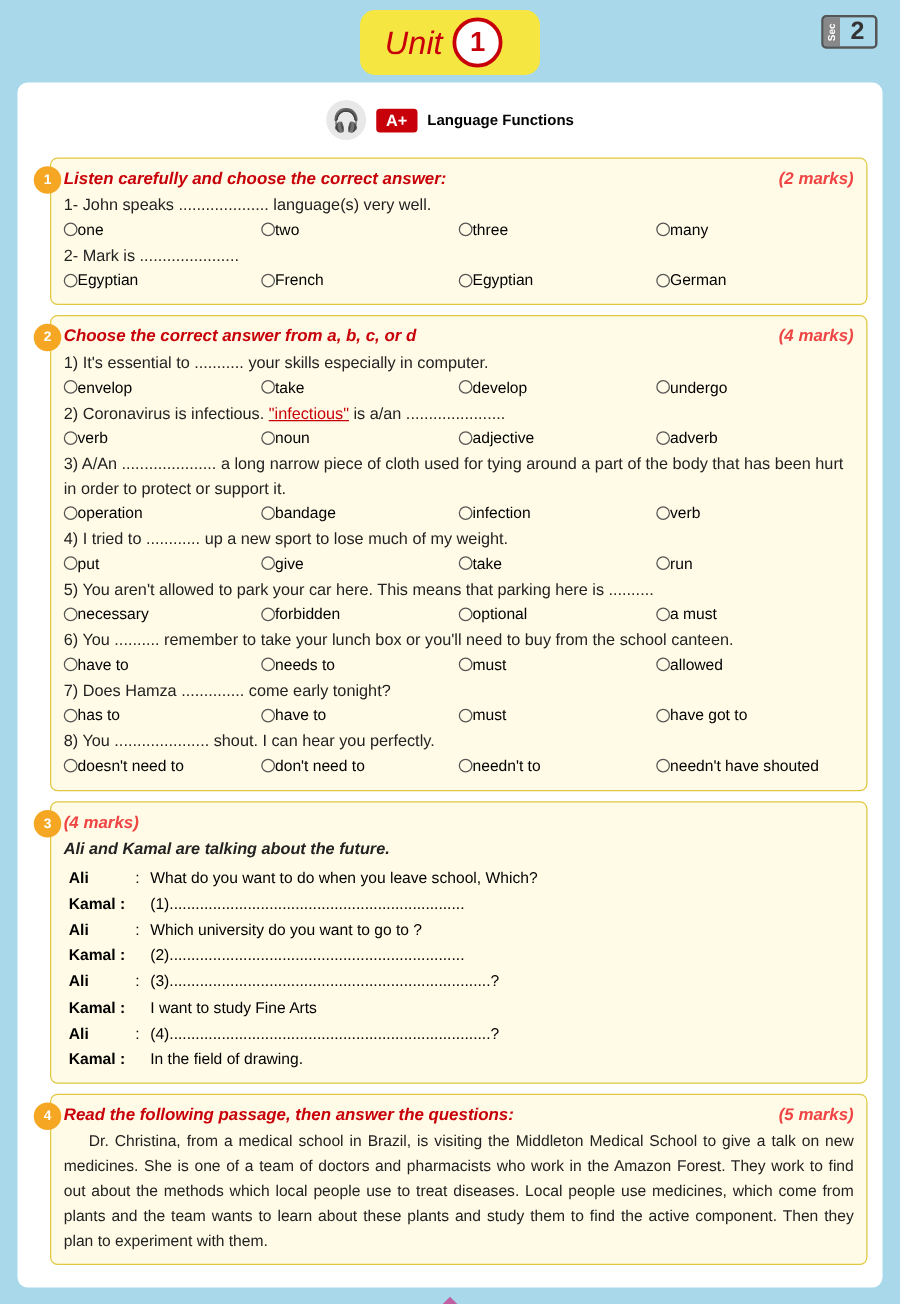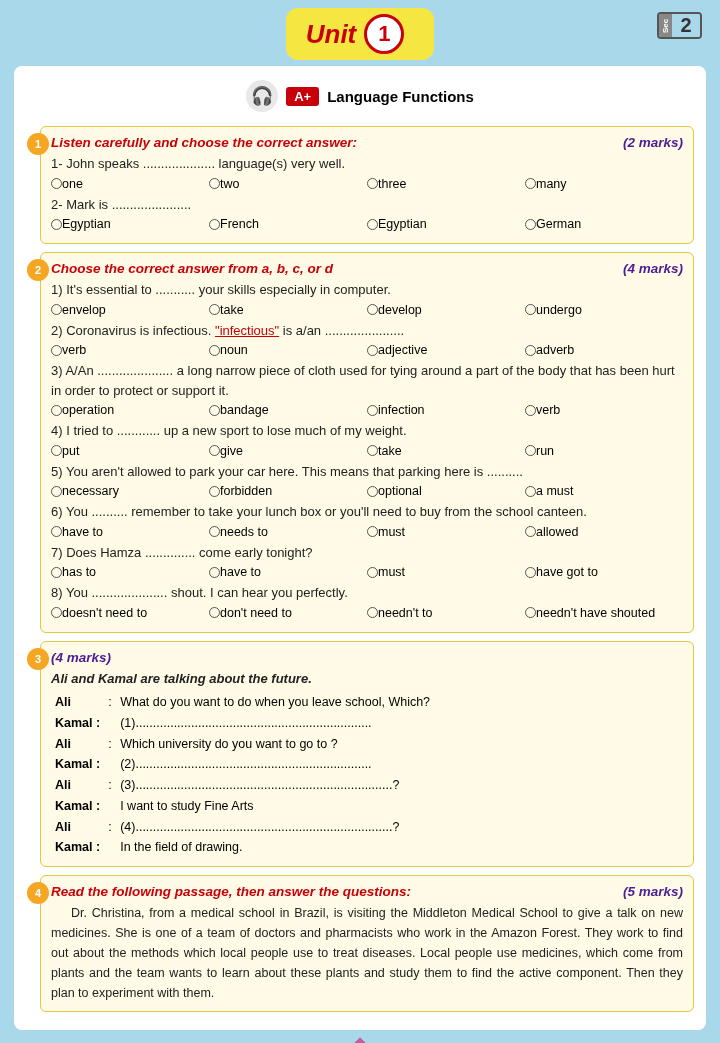--- a/index.html
+++ b/index.html
@@ -29,21 +29,21 @@
     .unit-badge {
       background: #f5e642;
       border-radius: 12px;
       padding: 6px 30px 6px 20px;
       display: flex;
       align-items: center;
       gap: 8px;
     }
     .unit-text {
       font-size: 26px;
-      font-weight: 700;
+      font-weight: 400;
       font-style: italic;
       color: #c8000a;
     }
     .unit-number-circle {
       width: 40px;
       height: 40px;
       border-radius: 50%;
       background: white;
       border: 3px solid #c8000a;
       display: flex;
@@ -115,21 +115,21 @@
     }
     .a-badge {
       background: #c8000a;
       color: white;
       font-weight: 900;
       font-size: 13px;
       padding: 2px 8px;
       border-radius: 3px;
     }
     .section-title-bar {
-      font-size: 15px;
+      font-size: 12px;
       font-weight: bold;
       color: #000;
     }
 
     
     .question-block {
       background: #fffbe6;
       border: 1.5px solid #e0c840;
       border-radius: 6px;
       padding: 8px 10px;
@@ -153,21 +153,21 @@
     }
     .question-title {
       font-weight: 900;
       font-style: italic;
       color: #c8000a;
       font-size: 13.5px;
     }
     .marks {
       font-weight: 900;
       font-style: italic;
-      color: #4c1d95;
+      color: #ef4444;
       font-size: 13.5px;
     }
     .question-title-row {
       display: flex;
       justify-content: space-between;
       align-items: center;
       margin-bottom: 4px;
       gap: 32px;
     }
     .q-line {

